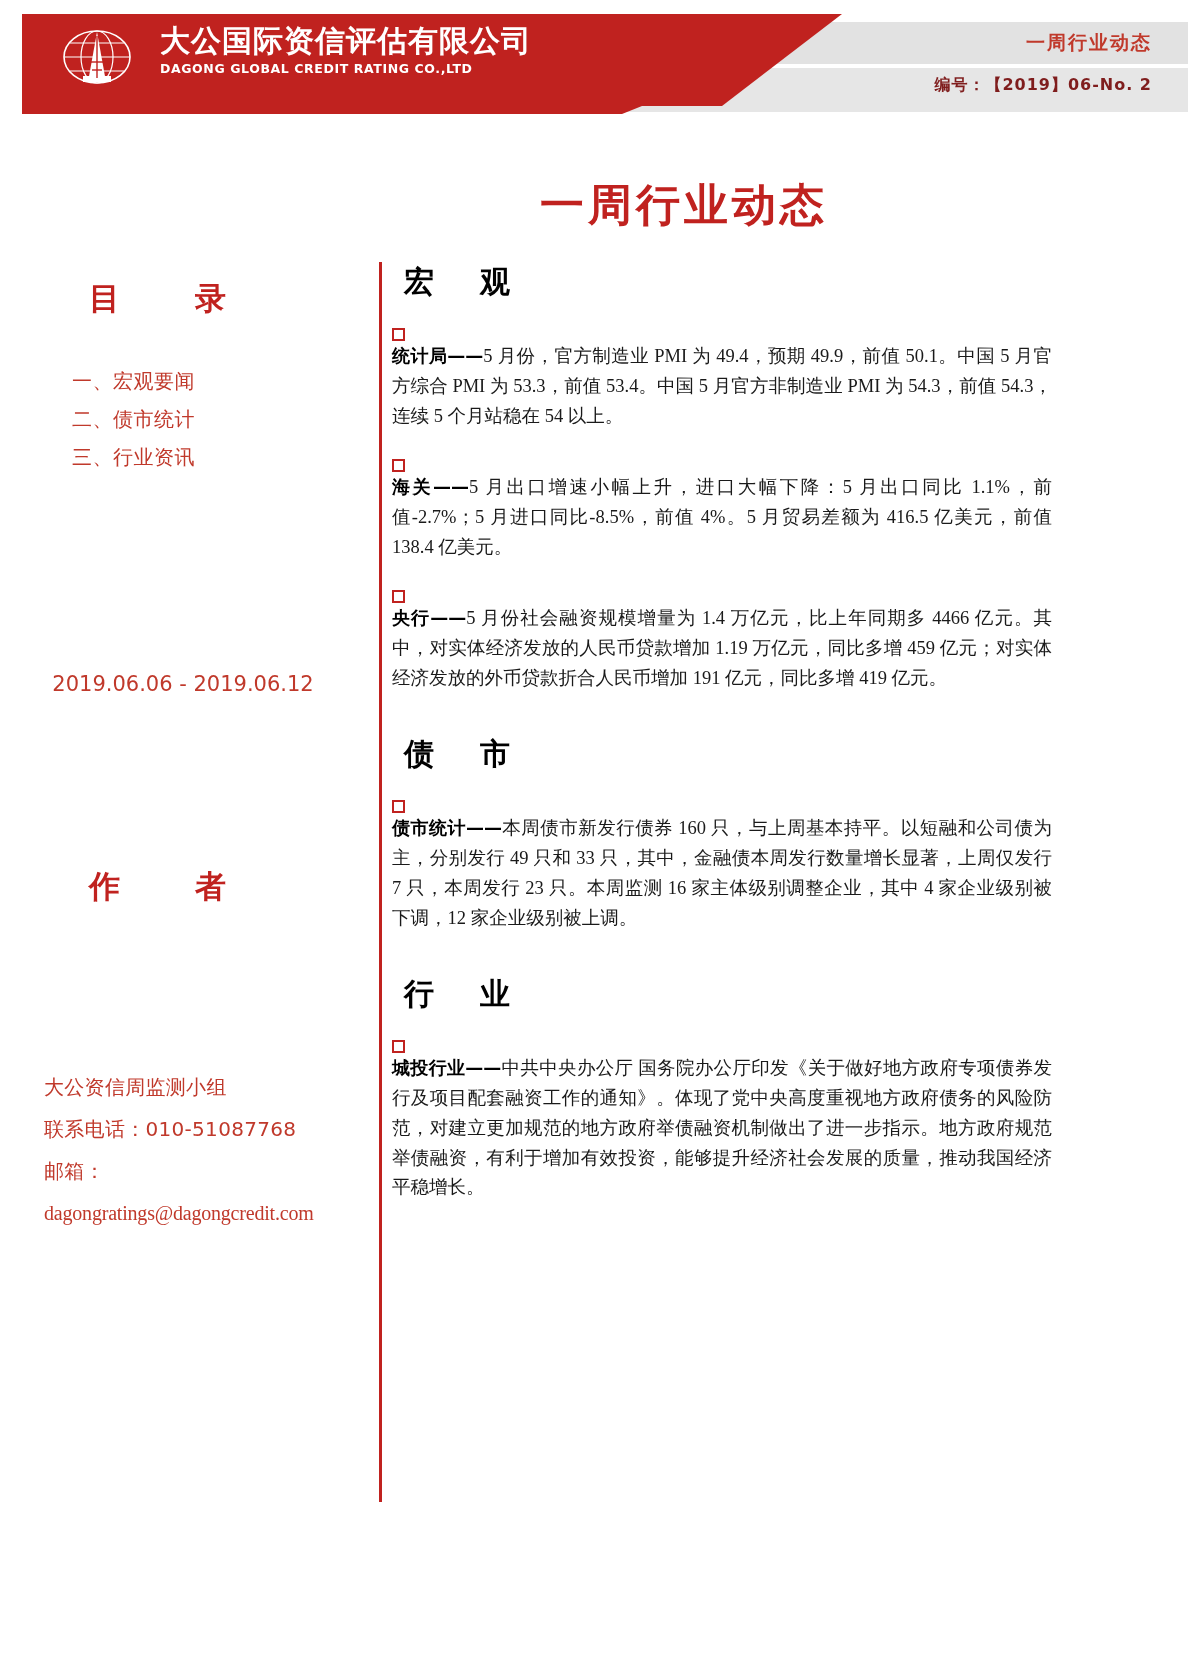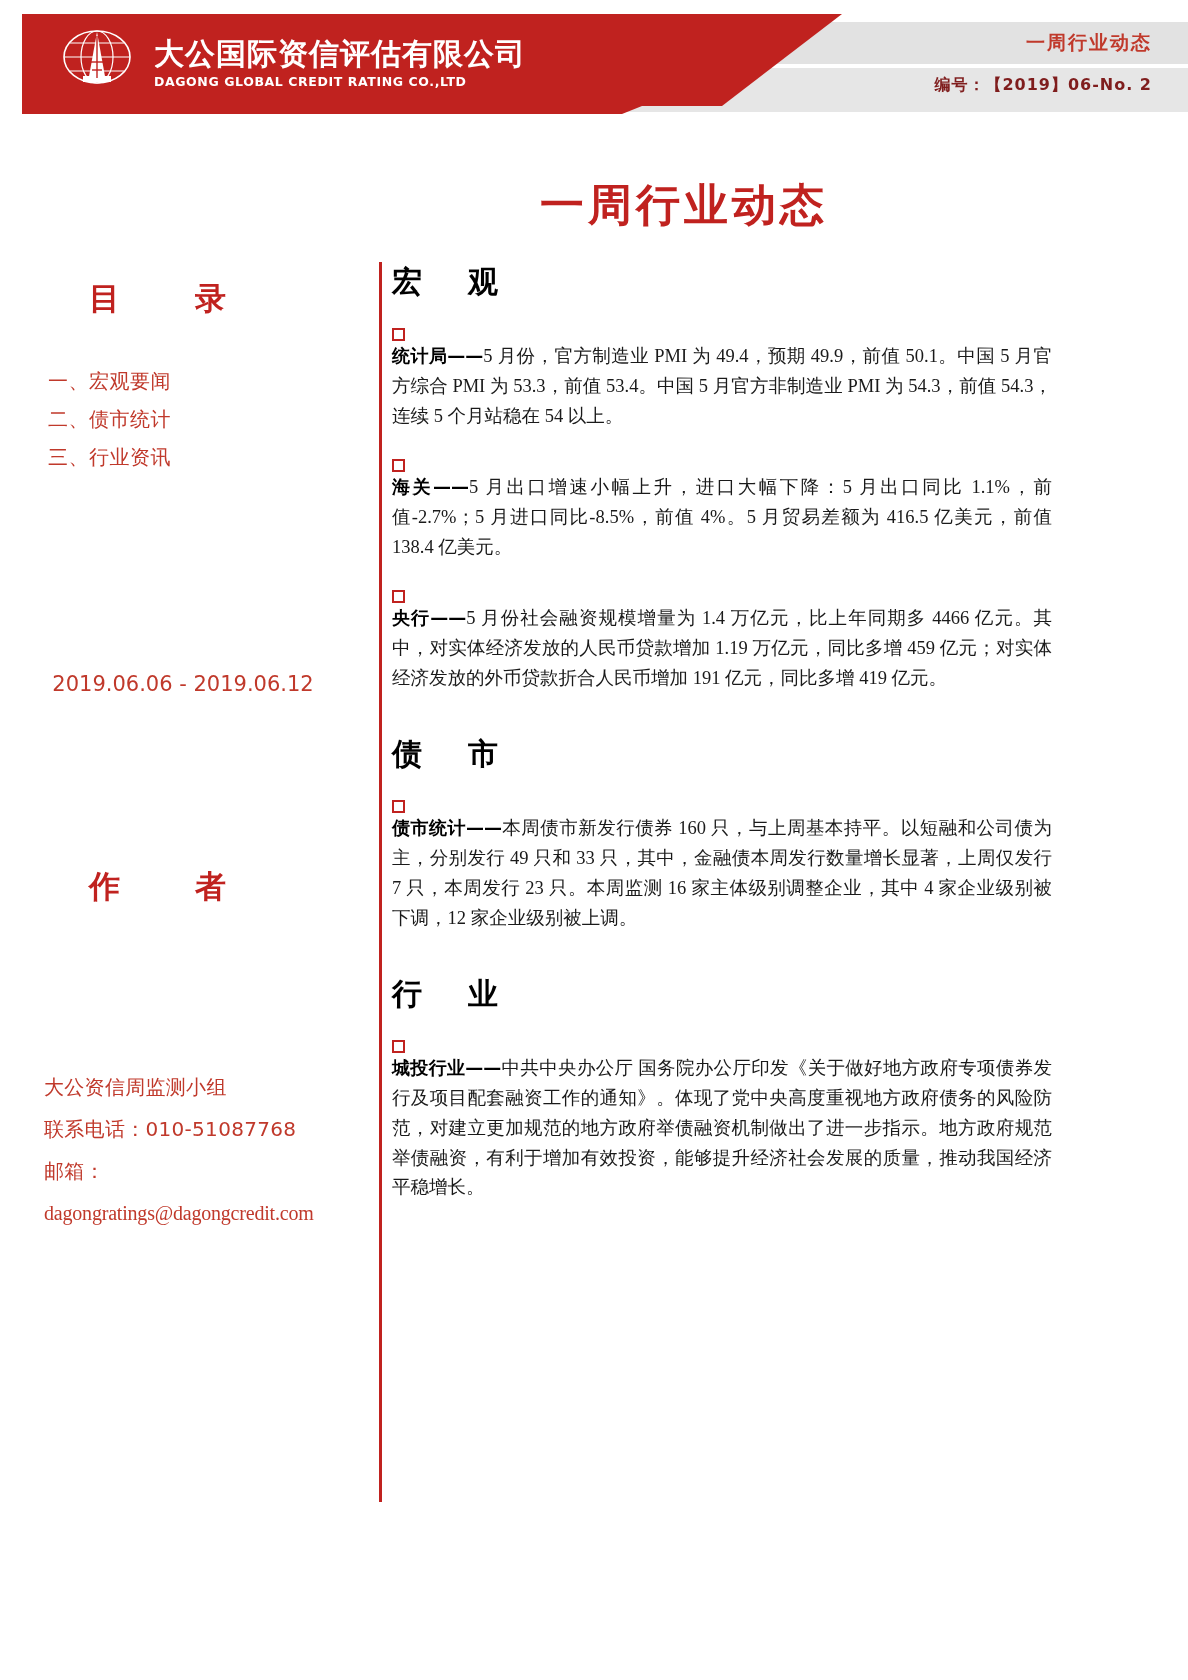--- a/index.html
+++ b/index.html
@@ -49,22 +49,22 @@
     position: absolute;
     left: 22px; top: 106px;
     width: 620px; height: 8px;
     background: #c0221f;
     clip-path: polygon(0 0, 620px 0, 600px 8px, 0 8px);
   }
   .logo-wrap {
     position: absolute;
     left: 62px; top: 26px;
     display: flex;
-    align-items: flex-end;
-    gap: 22px;
+    align-items: flex-start;
+    gap: 28px;
   }
   .logo-mark { width: 70px; height: 62px; }
   .logo-text { display: flex; flex-direction: column; line-height: 1; }
   .logo-cn {
     font-family: "DejaVu Sans", "Liberation Sans", sans-serif;
     font-size: 30px;
     font-weight: bold;
     color: #ffffff;
     letter-spacing: 1px;
   }
@@ -130,21 +130,21 @@
     color: #c0221f;
     text-align: center;
     padding-right: 42px;
   }
   .side-h-toc { font-size: 31px; letter-spacing: 22px; margin-top: 16px; }
   .side-h-period { font-size: 22px; letter-spacing: 2px; margin-top: 280px; padding-right: 52px; }
   .side-h-author { font-size: 31px; letter-spacing: 22px; margin-top: 170px; }
 
   .toc-list {
     margin-top: 42px;
-    padding-left: 48px;
+    padding-left: 72px;
   }
   .toc-item {
     font-family: "DejaVu Sans", "Liberation Sans", sans-serif;
     font-size: 20px;
     color: #c0392b;
     line-height: 1.9;
     letter-spacing: 0.5px;
   }
   .period-range {
     margin-top: 196px;
@@ -178,21 +178,21 @@
     position: absolute;
     left: 392px; top: 262px;
     width: 660px;
   }
   .sec-head {
     font-family: "DejaVu Sans", "Liberation Sans", sans-serif;
     font-size: 30px;
     font-weight: bold;
     color: #000000;
     letter-spacing: 8px;
-    margin: 0 0 16px 0;
+    margin: 0 0 16px 12px;
   }
   .sec-head.gap { margin-top: 40px; }
   .bullets { list-style: none; }
   .bullet {
     display: flex;
     align-items: flex-start;
     margin-bottom: 18px;
     flex-direction: column;
   }
   .bullet-mark {

